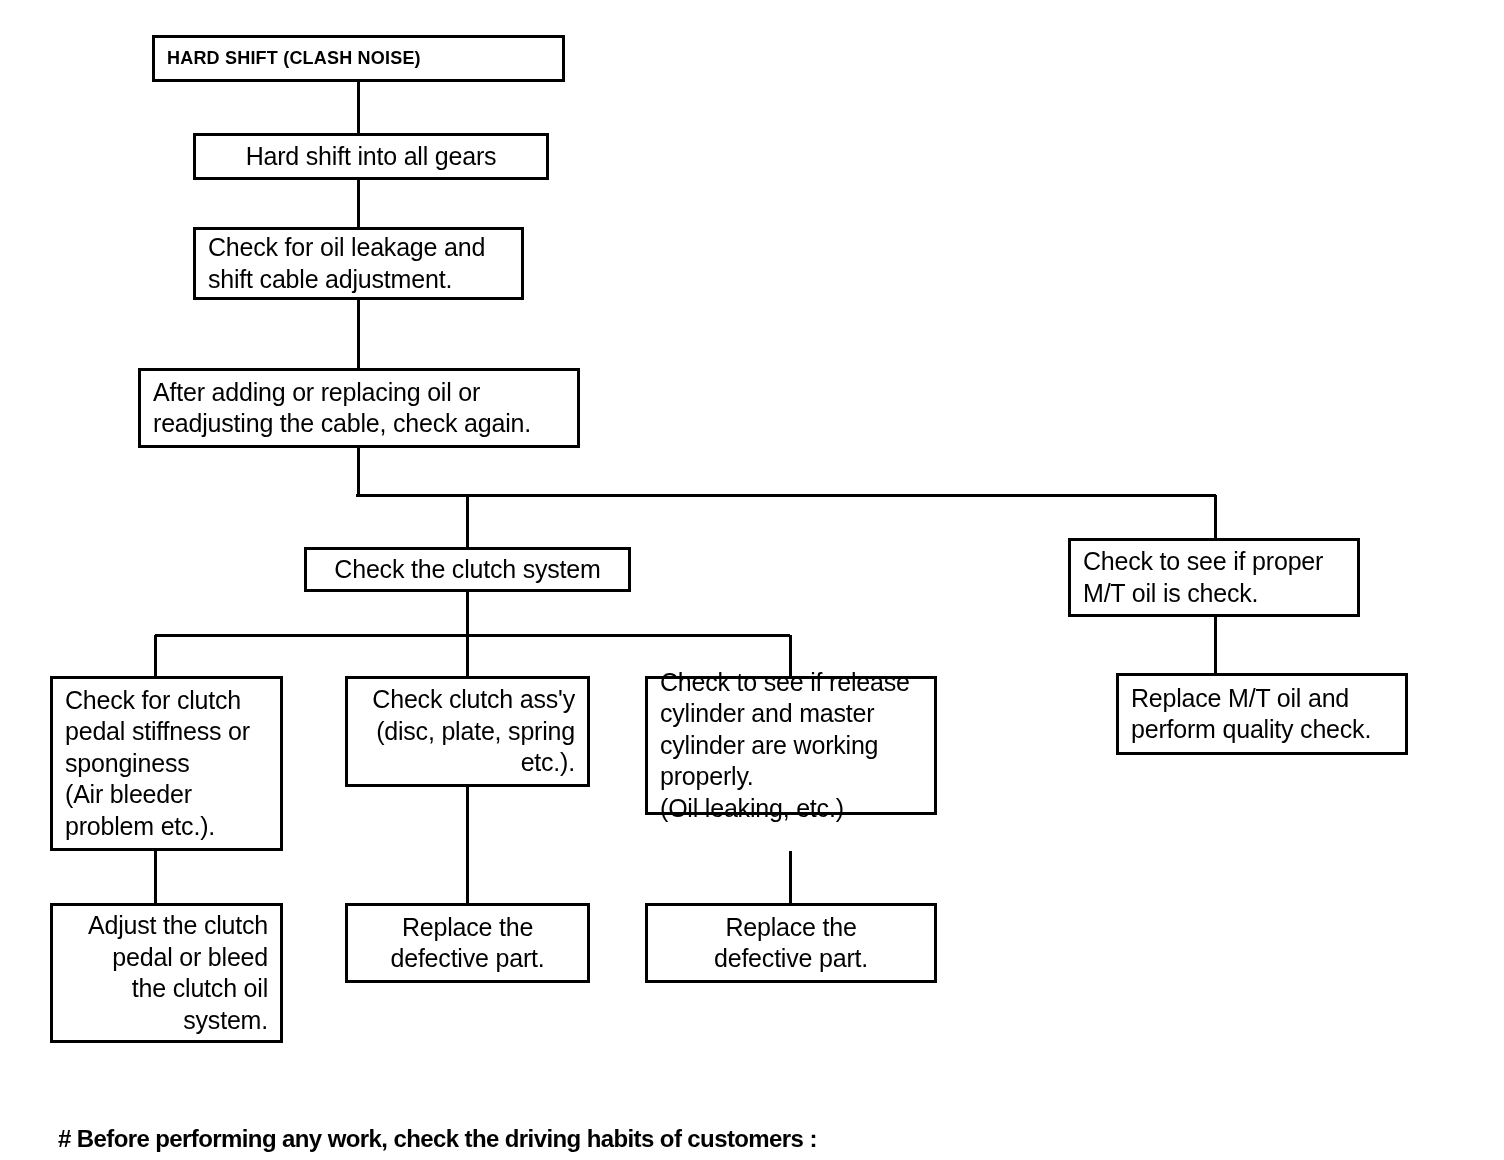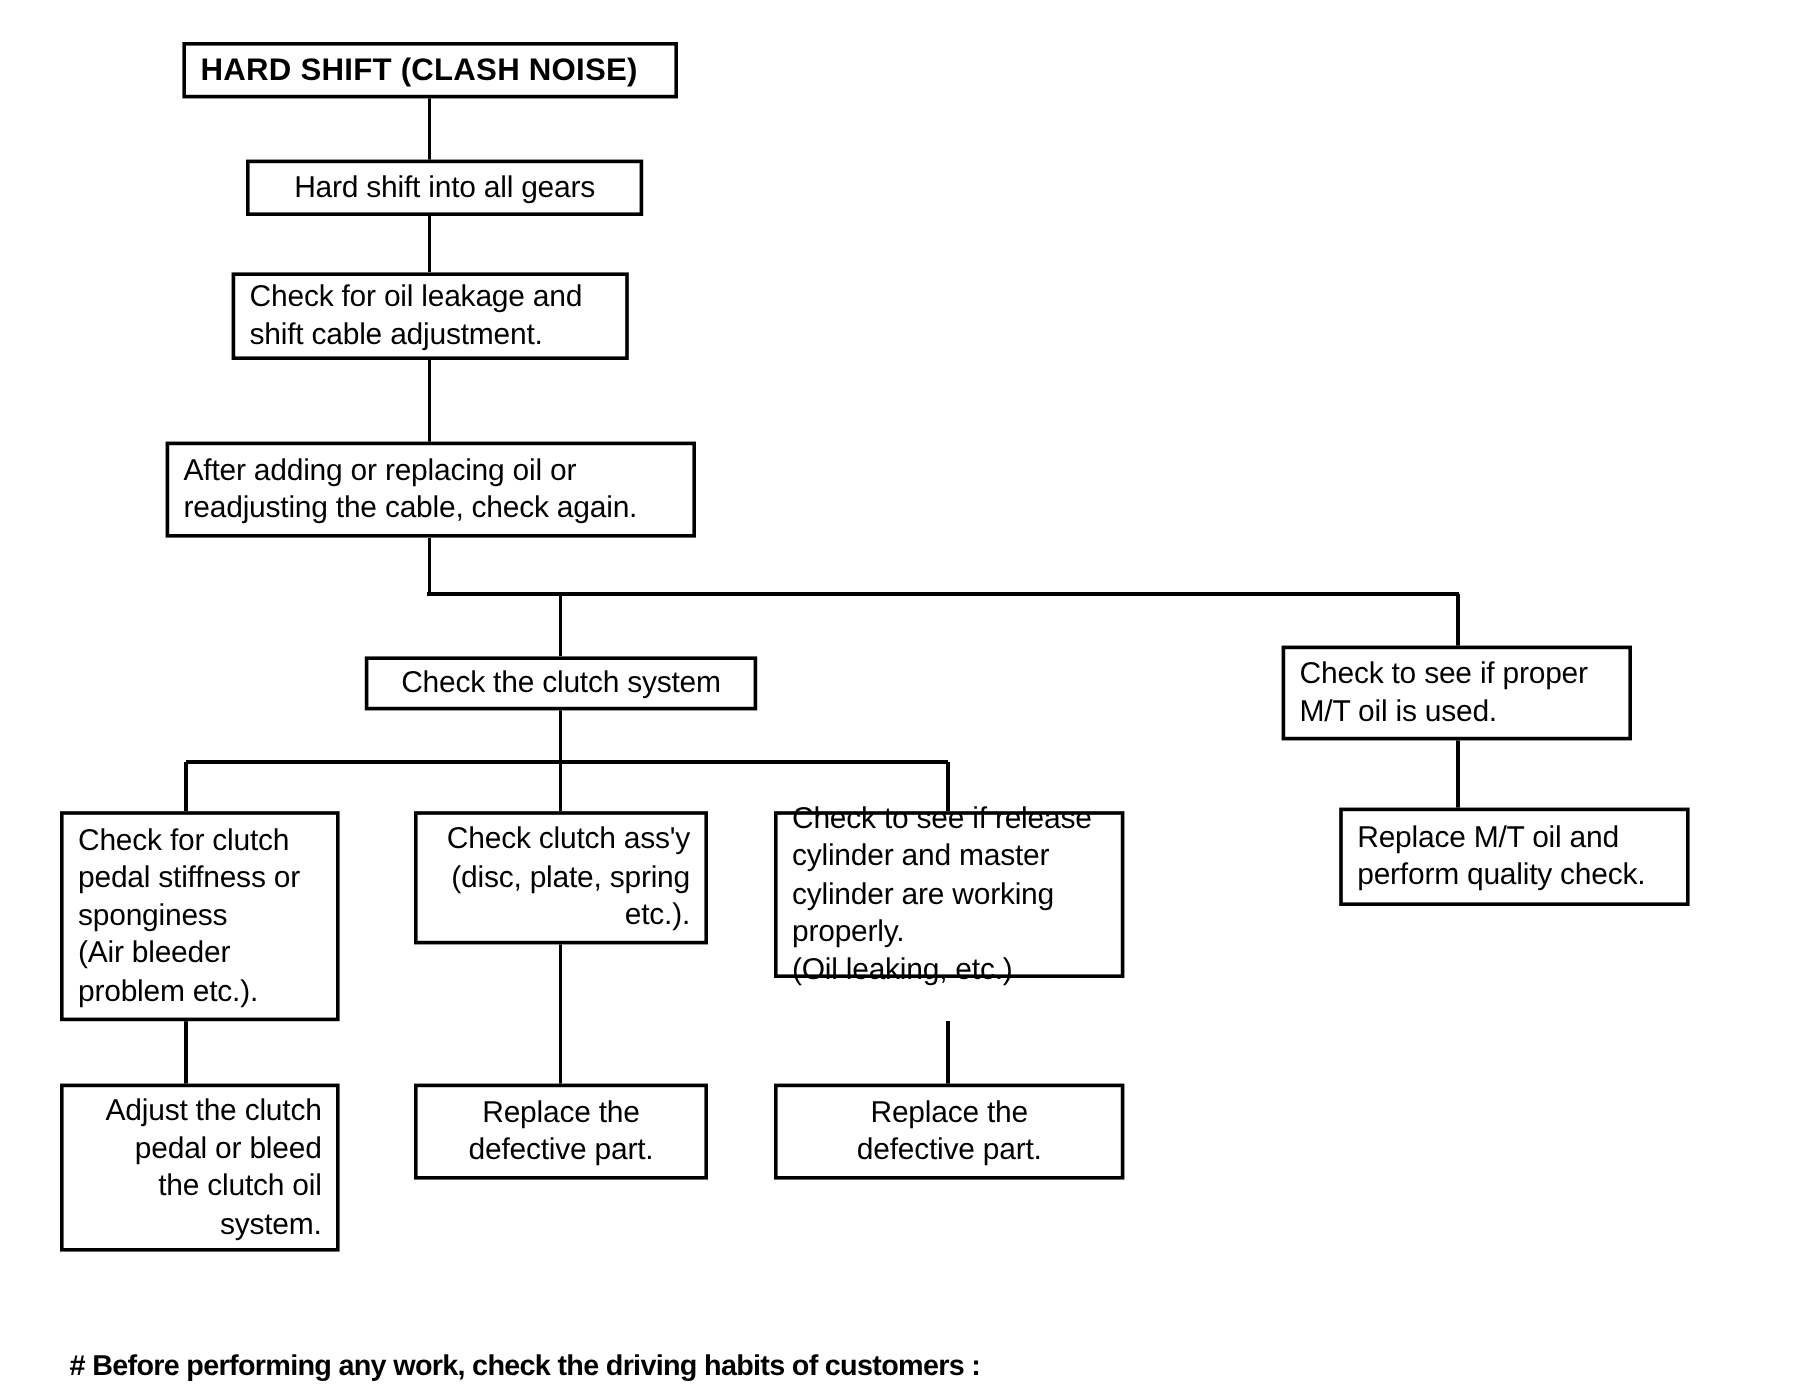--- a/index.html
+++ b/index.html
@@ -36,21 +36,21 @@
     flex-direction: column;
     justify-content: center;
     font-size: 25px;
     line-height: 31.5px;
     letter-spacing: -0.2px;
     padding: 4px 12px;
     white-space: pre-line;
   }
   .node.title-node {
     font-weight: bold;
-    font-size: 26px;
+    font-size: 18px;
     letter-spacing: 0.2px;
   }
   .node.center-text {
     text-align: center;
   }
   .footer {
     position: absolute;
     color: #000000;
     font-weight: bold;
     font-size: 24px;
@@ -94,32 +94,32 @@
       <line x1="790" y1="635" x2="790" y2="676"></line>
 
       <line x1="155" y1="851" x2="155" y2="903"></line>
       <line x1="467" y1="787" x2="467" y2="903"></line>
       <line x1="790" y1="851" x2="790" y2="903"></line>
     </g>
   </svg>
 
   <div class="node title-node" style="left:152px; top:35px; width:413px; height:47px;">HARD SHIFT (CLASH NOISE)</div>
 
-  <div class="node center-text" style="left:205px; top:133px; width:331px; height:47px;">Hard shift into all gears</div>
+  <div class="node center-text" style="left:193px; top:133px; width:356px; height:47px;">Hard shift into all gears</div>
 
   <div class="node" style="left:193px; top:227px; width:331px; height:73px;">Check for oil leakage and
 shift cable adjustment.</div>
 
   <div class="node" style="left:138px; top:368px; width:442px; height:80px;">After adding or replacing oil or
 readjusting the cable, check again.</div>
 
   <div class="node center-text" style="left:304px; top:547px; width:327px; height:45px;">Check the clutch system</div>
 
   <div class="node" style="left:1068px; top:538px; width:292px; height:79px;">Check to see if proper
-M/T oil is used.</div>
+M/T oil is check.</div>
 
   <div class="node" style="left:1116px; top:673px; width:292px; height:82px;">Replace M/T oil and
 perform quality check.</div>
 
   <div class="node" style="left:50px; top:676px; width:233px; height:175px;">Check for clutch
 pedal stiffness or
 sponginess
 (Air bleeder
 problem etc.).</div>
 

